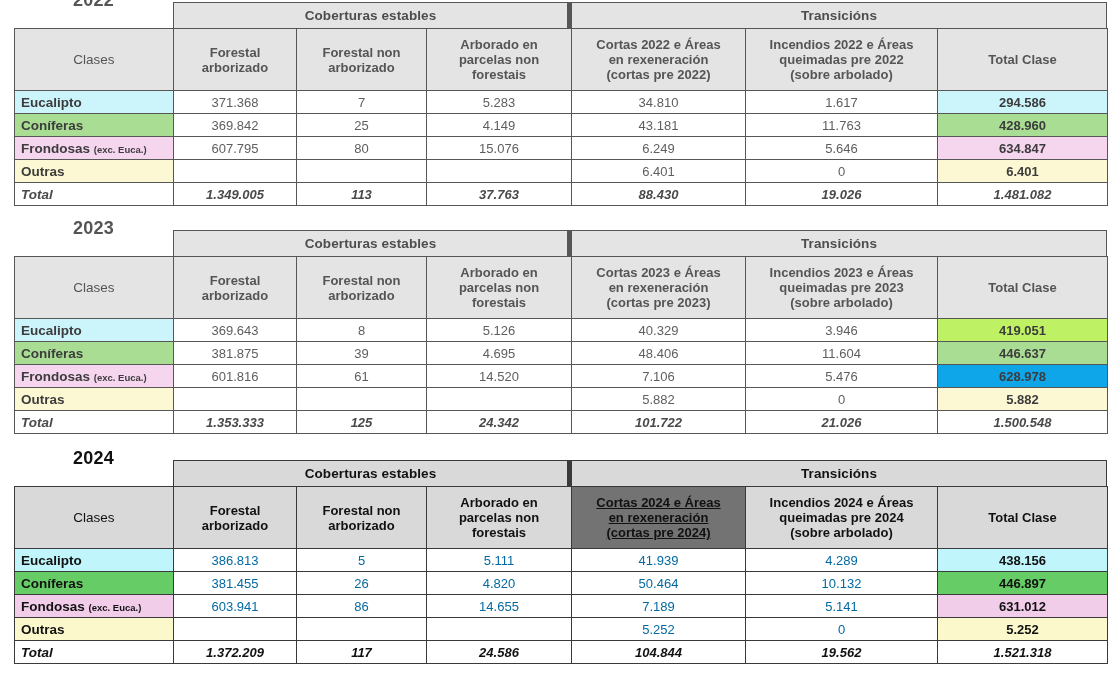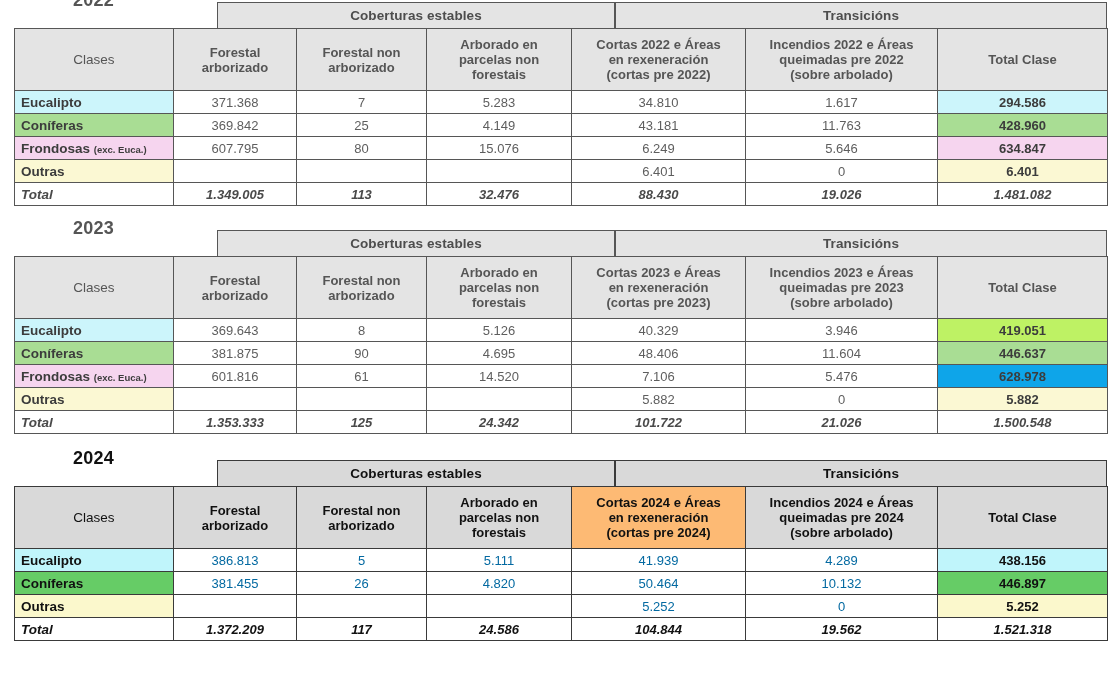--- a/index.html
+++ b/index.html
@@ -36,21 +36,21 @@
     flex: 1 1 auto;
     background: #e4e4e4;
     border: 1px solid #565656;
     border-bottom: none;
     height: 26px;
     display: flex; align-items: center; justify-content: center;
     font-size: 13.5px;
     font-weight: bold;
     letter-spacing: .1px;
   }
-  .titlerow .groupcell.gb { border-right: 1px solid #0369a1; margin-left: 44px; }
+  .titlerow .groupcell.gb { border-right: 4px solid #0369a1; }
 
   table.grid {
     border-collapse: collapse;
     table-layout: fixed;
     width: 1093px;
     border: 1px solid #565656;
   }
   table.grid td, table.grid th {
     border: 1px solid #565656;
     padding: 0 4px;
@@ -186,21 +186,21 @@
             <td class="c2" style="border-color: rgb(86, 86, 86);"></td>
             <td class="c3" style="border-color: rgb(86, 86, 86);"></td>
             <td class="c4" style="border-color: rgb(86, 86, 86);">6.401</td>
             <td class="c5" style="border-color: rgb(86, 86, 86);">0</td>
             <td class="c6 totalclase" style="border-color: rgb(86, 86, 86); background: rgb(251, 248, 211);">6.401</td>
           </tr>
           <tr class="totrow">
             <td class="c0 label" style="border-color: rgb(86, 86, 86);">Total</td>
             <td class="c1" style="border-color: rgb(86, 86, 86);">1.349.005</td>
             <td class="c2" style="border-color: rgb(86, 86, 86);">113</td>
-            <td class="c3" style="border-color: rgb(86, 86, 86);">32.476</td>
+            <td class="c3" style="border-color: rgb(86, 86, 86);">37.763</td>
             <td class="c4" style="border-color: rgb(86, 86, 86);">88.430</td>
             <td class="c5" style="border-color: rgb(86, 86, 86);">19.026</td>
             <td class="c6" style="border-color: rgb(86, 86, 86);">1.481.082</td>
           </tr>
         </tbody>
       </table>
     </div>
     <div class="tblock t2 soft">
       <div class="titlerow">
         <div class="yearcell">2023</div>
@@ -247,21 +247,21 @@
             <td class="c1" style="border-color: rgb(86, 86, 86);">369.643</td>
             <td class="c2" style="border-color: rgb(86, 86, 86);">8</td>
             <td class="c3" style="border-color: rgb(86, 86, 86);">5.126</td>
             <td class="c4" style="border-color: rgb(86, 86, 86);">40.329</td>
             <td class="c5" style="border-color: rgb(86, 86, 86);">3.946</td>
             <td class="c6 totalclase" style="border-color: rgb(86, 86, 86); background: #bef264;">419.051</td>
           </tr>
           <tr>
             <td class="c0 label" style="background: rgb(169, 221, 148); border-color: rgb(86, 86, 86);"><span>Coníferas</span></td>
             <td class="c1" style="border-color: rgb(86, 86, 86);">381.875</td>
-            <td class="c2" style="border-color: rgb(86, 86, 86);">90</td>
+            <td class="c2" style="border-color: rgb(86, 86, 86);">39</td>
             <td class="c3" style="border-color: rgb(86, 86, 86);">4.695</td>
             <td class="c4" style="border-color: rgb(86, 86, 86);">48.406</td>
             <td class="c5" style="border-color: rgb(86, 86, 86);">11.604</td>
             <td class="c6 totalclase" style="border-color: rgb(86, 86, 86); background: rgb(169, 221, 148);">446.637</td>
           </tr>
           <tr>
             <td class="c0 label" style="background: rgb(246, 213, 239); border-color: rgb(86, 86, 86);"><span>Frondosas</span> <span class="excl">(exc. Euca.)</span></td>
             <td class="c1" style="border-color: rgb(86, 86, 86);">601.816</td>
             <td class="c2" style="border-color: rgb(86, 86, 86);">61</td>
             <td class="c3" style="border-color: rgb(86, 86, 86);">14.520</td>
@@ -308,21 +308,21 @@
             </th>
             <th class="c2" style="background: rgb(217, 217, 217); border-color: rgb(58, 58, 58);">
               <div>Forestal non</div>
               <div>arborizado</div>
             </th>
             <th class="c3" style="background: rgb(217, 217, 217); border-color: rgb(58, 58, 58);">
               <div>Arborado en</div>
               <div>parcelas non</div>
               <div>forestais</div>
             </th>
-            <th class="c4" style="background: #fdba74; border-color: rgb(58, 58, 58);">
+            <th class="c4" style="background: #737373; border-color: rgb(58, 58, 58); text-decoration: underline;">
               <div>Cortas 2024 e Áreas</div>
               <div>en rexeneración</div>
               <div>(cortas pre 2024)</div>
             </th>
             <th class="c5" style="background: rgb(217, 217, 217); border-color: rgb(58, 58, 58);">
               <div>Incendios 2024  e Áreas</div>
               <div>queimadas pre 2024</div>
               <div>(sobre arbolado)</div>
             </th>
             <th class="c6" style="background: rgb(217, 217, 217); border-color: rgb(58, 58, 58);">
@@ -341,20 +341,29 @@
             <td class="c6 totalclase" style="border-color: rgb(58, 58, 58); background: rgb(192, 245, 251);">438.156</td>
           </tr>
           <tr>
             <td class="c0 label" style="background: rgb(102, 204, 102); border-color: rgb(58, 58, 58);"><span>Coníferas</span></td>
             <td class="c1" style="border-color: rgb(58, 58, 58);">381.455</td>
             <td class="c2" style="border-color: rgb(58, 58, 58);">26</td>
             <td class="c3" style="border-color: rgb(58, 58, 58);">4.820</td>
             <td class="c4" style="border-color: rgb(58, 58, 58);">50.464</td>
             <td class="c5" style="border-color: rgb(58, 58, 58);">10.132</td>
             <td class="c6 totalclase" style="border-color: rgb(58, 58, 58); background: rgb(102, 204, 102);">446.897</td>
+          </tr>
+          <tr>
+            <td class="c0 label" style="background: rgb(242, 205, 234); border-color: rgb(58, 58, 58);"><span>Fondosas</span> <span class="excl">(exc. Euca.)</span></td>
+            <td class="c1" style="border-color: rgb(58, 58, 58);">603.941</td>
+            <td class="c2" style="border-color: rgb(58, 58, 58);">86</td>
+            <td class="c3" style="border-color: rgb(58, 58, 58);">14.655</td>
+            <td class="c4" style="border-color: rgb(58, 58, 58);">7.189</td>
+            <td class="c5" style="border-color: rgb(58, 58, 58);">5.141</td>
+            <td class="c6 totalclase" style="border-color: rgb(58, 58, 58); background: rgb(242, 205, 234);">631.012</td>
           </tr>
           <tr>
             <td class="c0 label" style="background: rgb(251, 248, 204); border-color: rgb(58, 58, 58);"><span>Outras</span></td>
             <td class="c1" style="border-color: rgb(58, 58, 58);"></td>
             <td class="c2" style="border-color: rgb(58, 58, 58);"></td>
             <td class="c3" style="border-color: rgb(58, 58, 58);"></td>
             <td class="c4" style="border-color: rgb(58, 58, 58);">5.252</td>
             <td class="c5" style="border-color: rgb(58, 58, 58);">0</td>
             <td class="c6 totalclase" style="border-color: rgb(58, 58, 58); background: rgb(251, 248, 204);">5.252</td>
           </tr>

